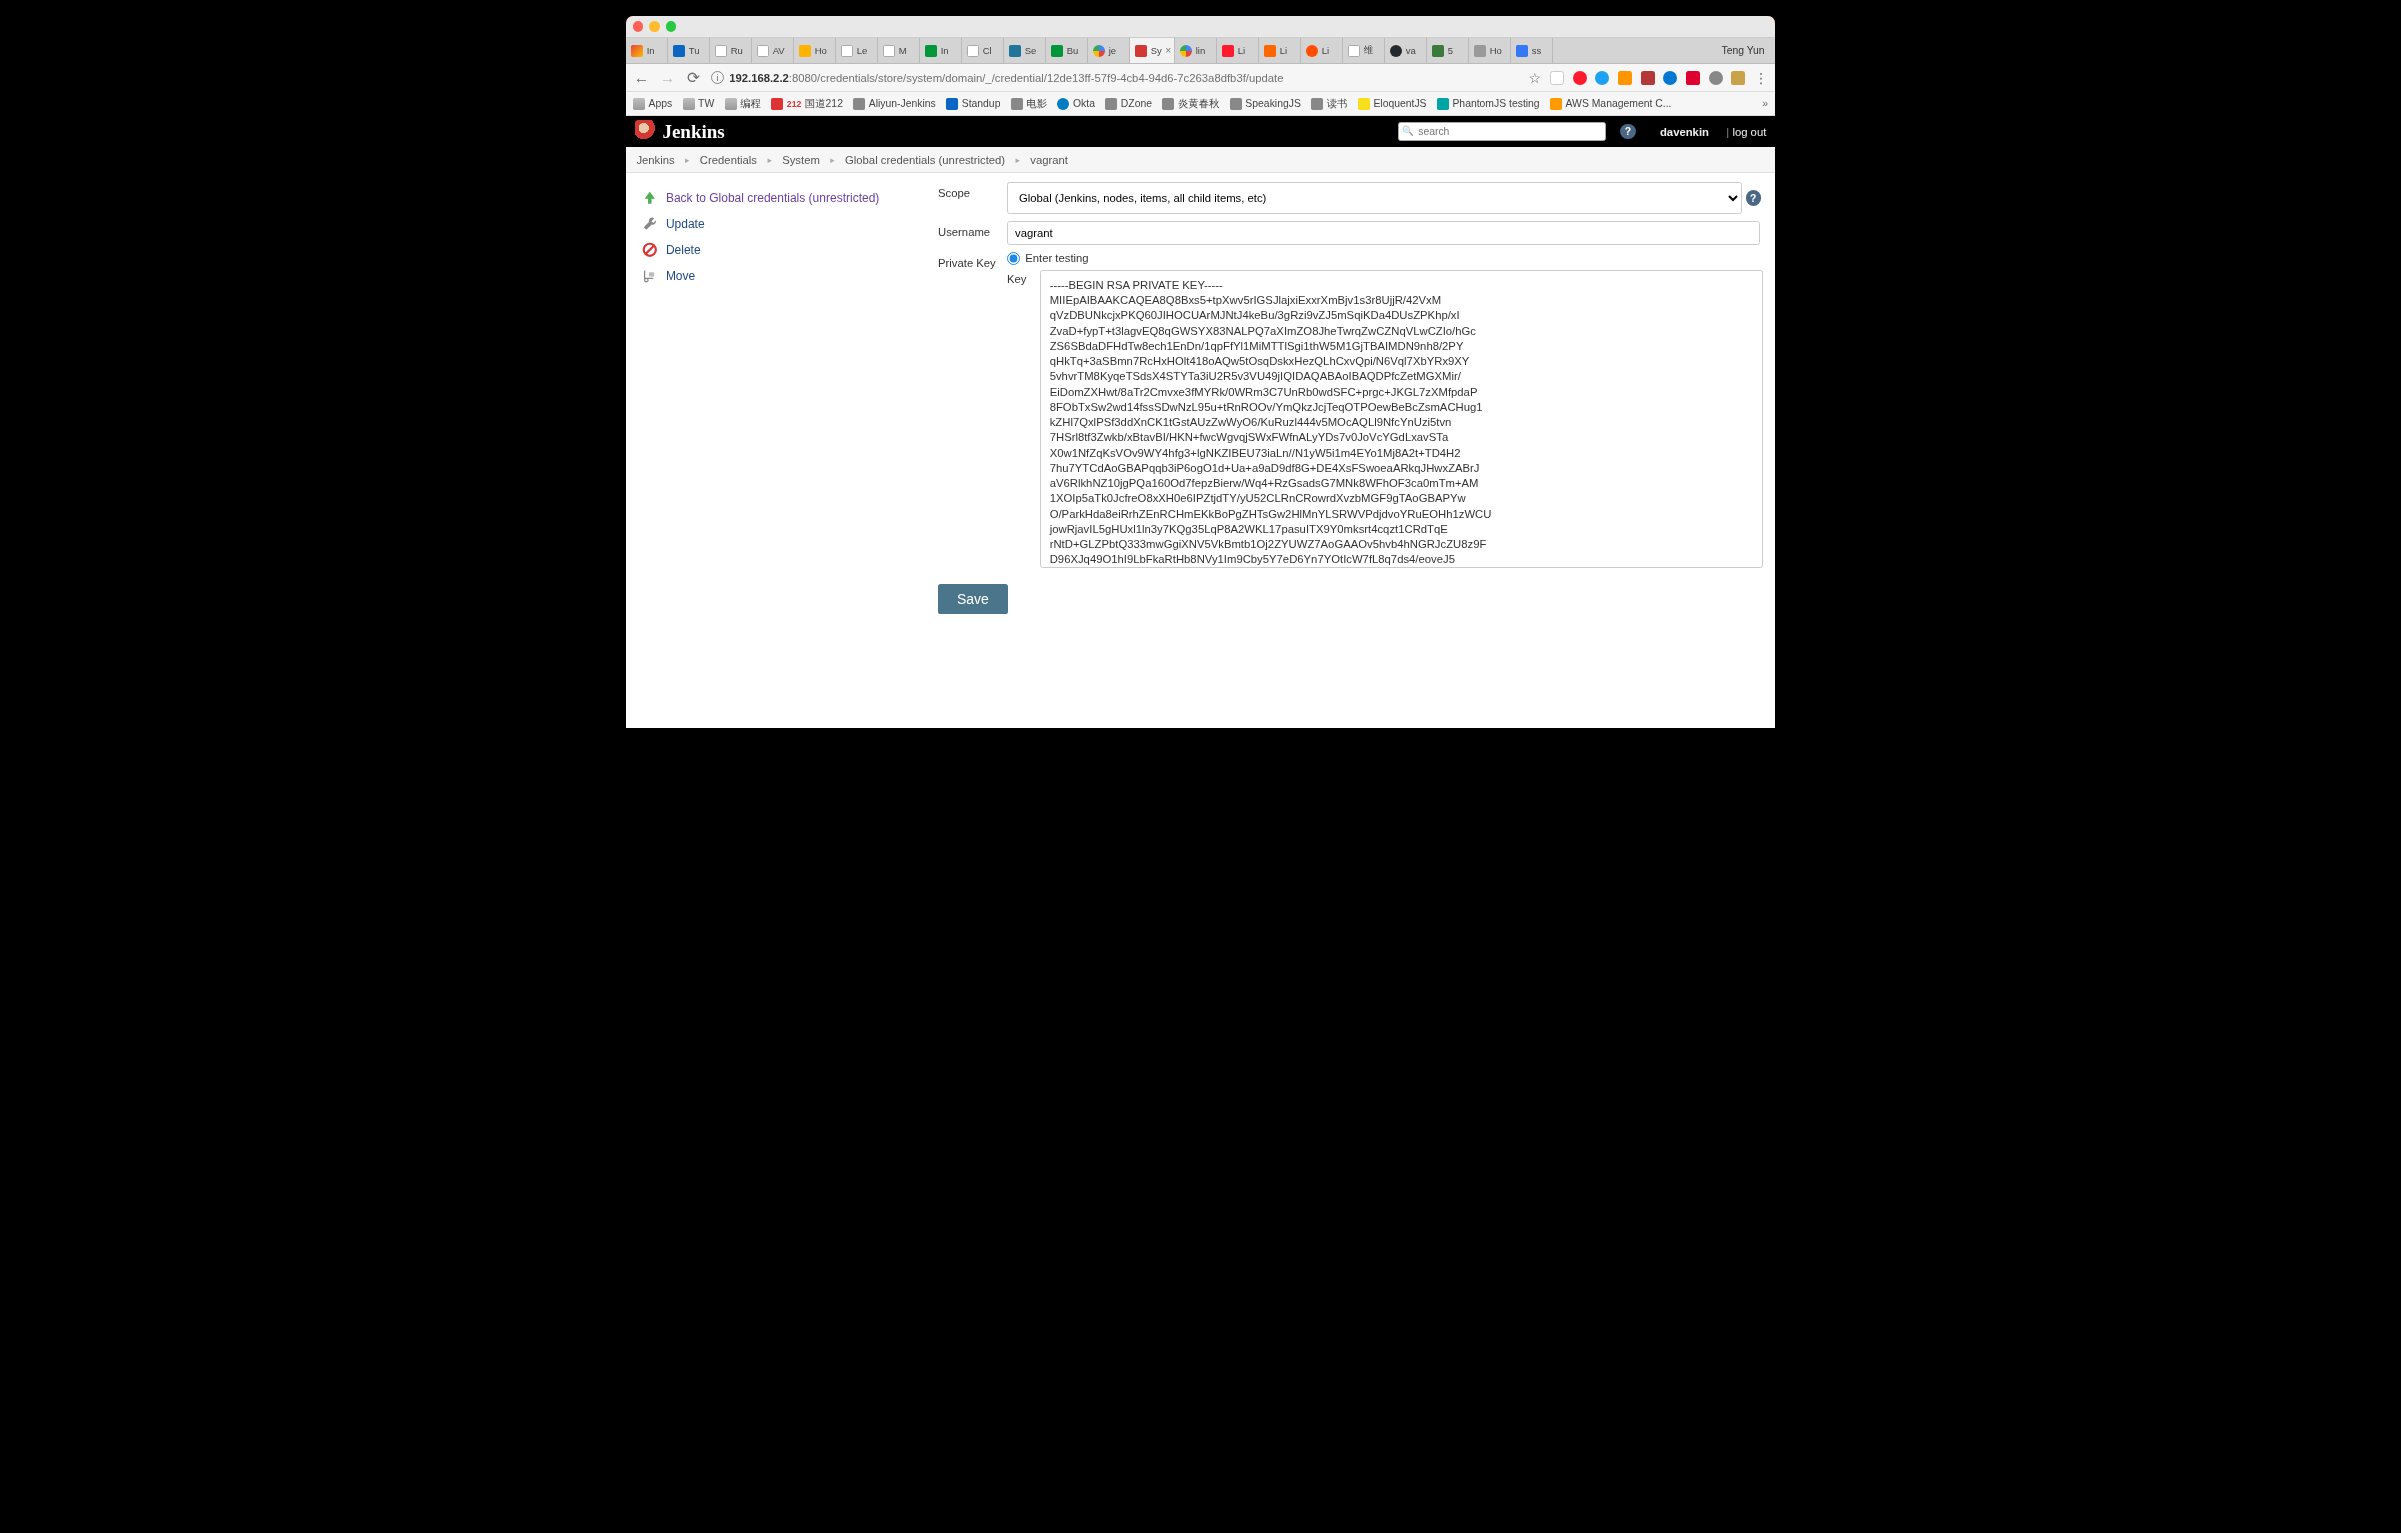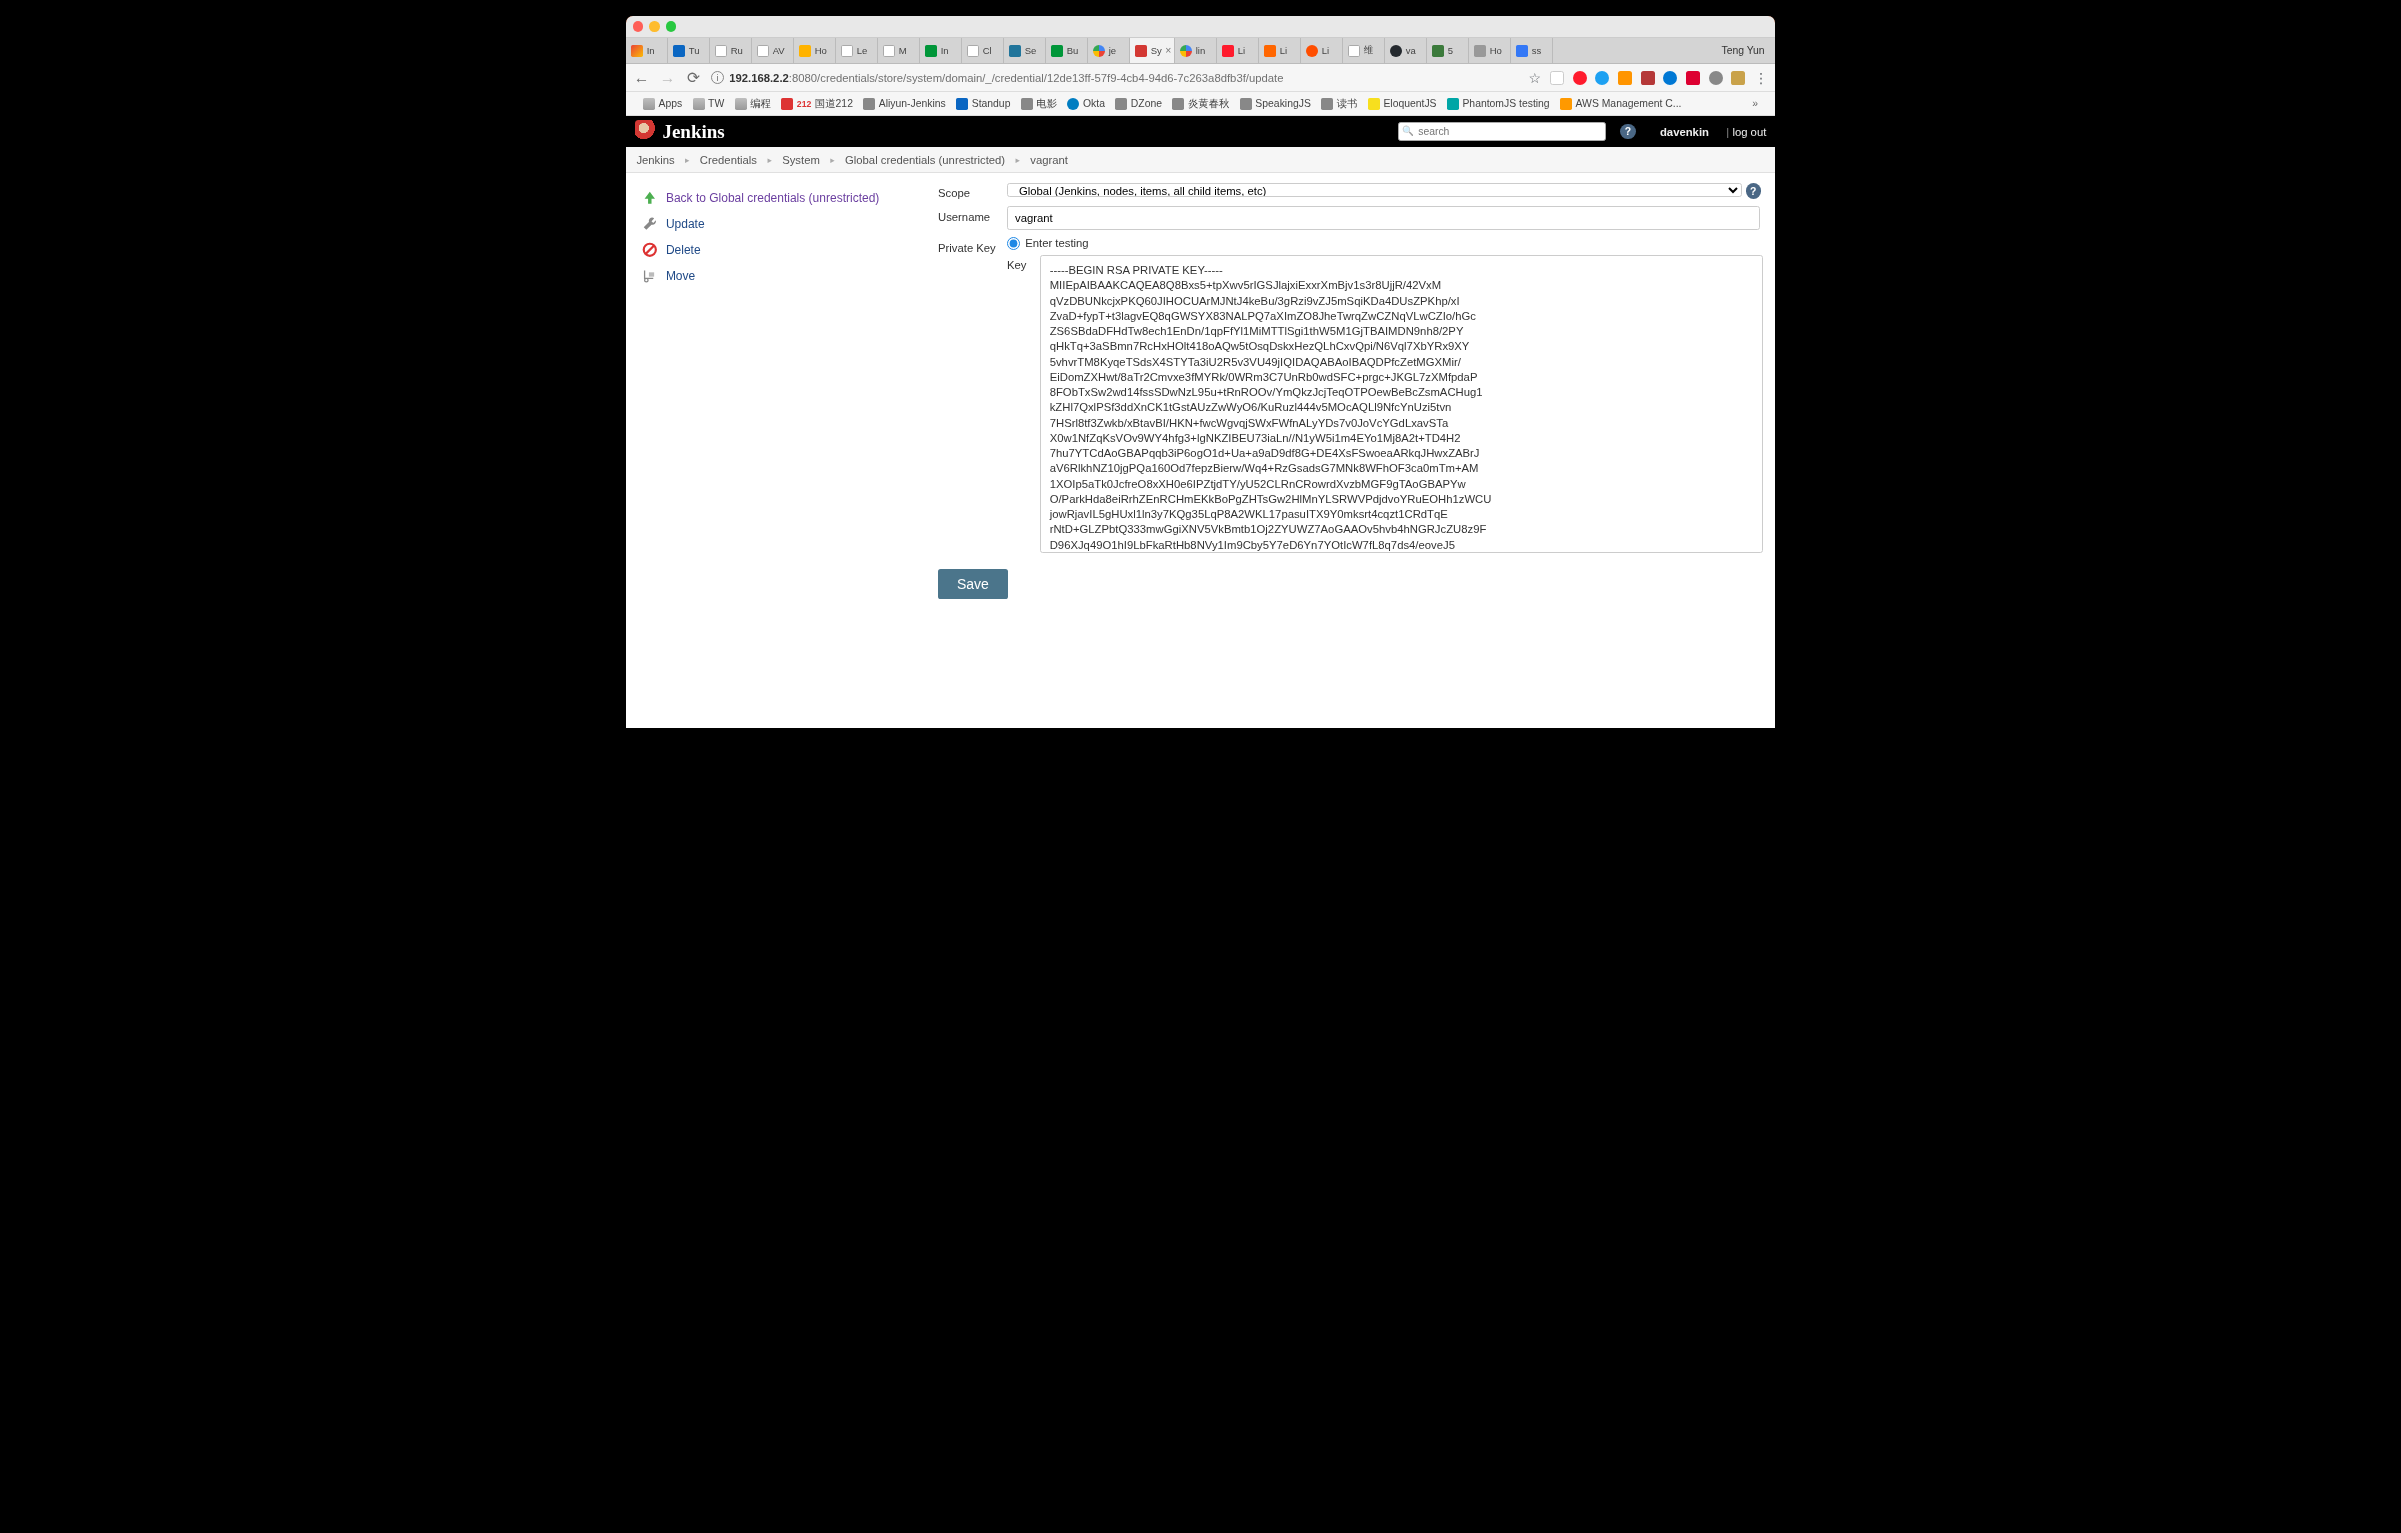--- a/index.html
+++ b/index.html
@@ -44,21 +44,21 @@
 .addr { flex: 1; display: flex; align-items: center; gap: 5.2px; font-size: 11.3px; color: #333; }
 .addr .info { font-size: 11.3px; border: 0.9px solid #888; border-radius: 50%; width: 13px; height: 13px; display: inline-flex; align-items:center; justify-content:center; font-size:8.7px; color:#666;}
 .addr .host { color: #717171; }
 .addr .host b { color: #333; font-weight: 600; }
 .addr-icons { display:flex; gap:8.7px; align-items:center; }
 .addr-icons span { width:14px; height:14px; display:inline-block; }
 .star { color:#5f6368; font-size:14px; }
 .ext { width:14px; height:14px; border-radius:2.6px; }
 .menu-dots { color:#5f6368; font-size:14px; }
 
-.bookmarks { height: 24px; background: #f6f6f6; display: flex; align-items: center; padding: 0 17px; gap: 10.4px; font-size: 10.4px; color: #444; border-bottom: 0.9px solid #ddd; overflow:hidden; white-space:nowrap;}
+.bookmarks { height: 24px; background: #f6f6f6; display: flex; align-items: center; padding: 0 7px; gap: 10.4px; font-size: 10.4px; color: #444; border-bottom: 0.9px solid #ddd; overflow:hidden; white-space:nowrap;}
 .bk { display: flex; align-items: center; gap: 3.5px; }
 .bk .ico { width:12px; height:12px; background:#888; border-radius:1.7px; display:inline-block;}
 .bk .ico.folder { background: linear-gradient(#bfbfbf,#999); }
 .bk .ico.red { background:#d33; }
 .bk .ico.ln { background:#0a66c2; }
 .bk .ico.okta { background:#007dc1; border-radius:50%;}
 .bk .ico.ejs { background:#f7df1e; }
 .bk .ico.phan { background:#00a6a6; }
 .bk .ico.aws { background:#ff9900; }
 .bookmarks .more { margin-left:auto; color:#666; }
@@ -85,21 +85,21 @@
 .sidebar { width: 312px; padding: 12px 15.6px; }
 .side-item { display: flex; align-items: center; gap: 8.7px; padding: 5.2px 0; font-size: 12px; color: #204a87; cursor: pointer; }
 .side-item.purple { color: #6b3fa0; }
 .side-icon { width: 15.6px; height: 15.6px; display:inline-flex; align-items:center; justify-content:center; }
 
 .content { flex: 1; padding: 8.7px 12px 8.7px 0; overflow: auto; }
 .form-row { display: flex; align-items: flex-start; margin-bottom: 7px; }
 .form-label { width: 69px; font-size: 11.3px; color: #333; padding-top: 5.2px; }
 .form-field { flex: 1; }
 .select-wrap { position: relative; }
-.select-wrap select { width: calc(100% - 21px); height: 14px; border: 0.9px solid #ccc; border-radius: 2.6px; padding: 0 7px; font-size: 11.3px; background:#fff; }
+.select-wrap select { width: calc(100% - 21px); height: 32px; border: 0.9px solid #ccc; border-radius: 2.6px; padding: 0 7px; font-size: 11.3px; background:#fff; }
 .field-help { display:inline-flex; width:15.6px; height:15.6px; background:#4a6785; color:#fff; border-radius:50%; font-size:10.4px; align-items:center; justify-content:center; font-weight:bold; margin-left:3.5px; vertical-align:middle;}
 input[type=text].fld { width: calc(100% - 3.5px); height: 24px; border: 0.9px solid #ccc; border-radius: 2.6px; padding: 0 7px; font-size: 11.3px; }
 .radio-row { display:flex; align-items:center; gap:5.2px; font-size:11.3px; color:#333; }
 .radio-row input[type=radio]{ accent-color:#1e88e5; }
 
 .key-block { display:flex; margin-top:5.2px; }
 .key-label { width: 33px; font-size:11.3px; color:#333; padding-top:3.5px;}
 .key-text { flex:1; border:0.9px solid #ccc; border-radius:2.6px; padding:7px 8.7px; font-family: Helvetica, Arial, sans-serif; font-size:11.3px; color:#333; line-height:1.35; height: 298px; overflow:hidden; white-space:pre-wrap; word-break:break-all; }
 
 .save-row { margin-top: 15.6px; }

